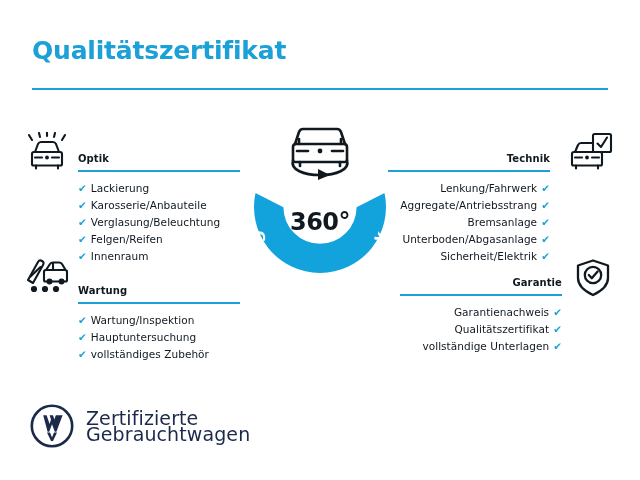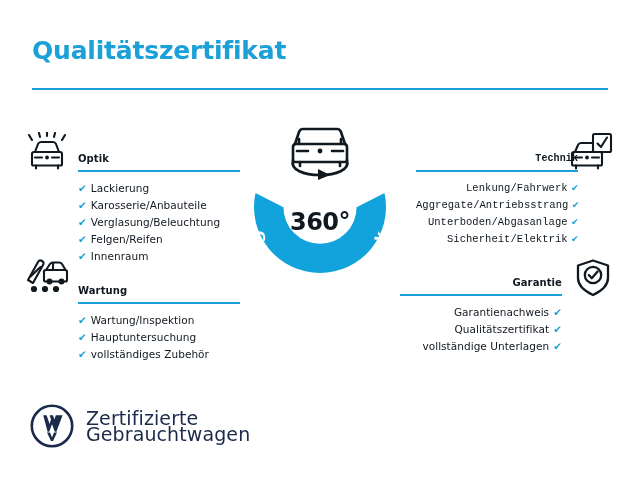--- a/index.html
+++ b/index.html
@@ -90,21 +90,21 @@
   .sec-left .chk { margin-right: 4px; }
 
   
   .sec-right .sec-title { right: 0; }
   .sec-right .sec-list li { text-align: right; }
   .sec-right .chk { margin-left: 4px; }
 
   
   #sec-optik    { left: 78px;  top: 142px; width: 162px; }
   #sec-wartung  { left: 78px;  top: 274px; width: 162px; }
-  #sec-technik  { left: 416px; top: 142px; width: 162px; font-family: Liberation Mono, monospace; }
+  #sec-technik  { left: 388px; top: 142px; width: 162px; }
   #sec-garantie { left: 400px; top: 266px; width: 162px; }
 
   #sec-optik .sec-list,
   #sec-wartung .sec-list,
   #sec-technik .sec-list,
   #sec-garantie .sec-list { margin-top: 8px; }
 
   
   .sec-icon {
     position: absolute;
@@ -296,20 +296,21 @@
   </div>
 
   <div class="section sec-right" id="sec-technik">
     <div class="sec-head">
       <div class="sec-title">Technik</div>
       <div class="sec-rule"></div>
     </div>
     <ul class="sec-list">
       <li><span>Lenkung/Fahrwerk</span><span class="chk">✔</span></li>
       <li><span>Aggregate/Antriebsstrang</span><span class="chk">✔</span></li>
+      <li><span>Bremsanlage</span><span class="chk">✔</span></li>
       <li><span>Unterboden/Abgasanlage</span><span class="chk">✔</span></li>
       <li><span>Sicherheit/Elektrik</span><span class="chk">✔</span></li>
     </ul>
   </div>
 
   <div class="section sec-right" id="sec-garantie">
     <div class="sec-head">
       <div class="sec-title">Garantie</div>
       <div class="sec-rule"></div>
     </div>

